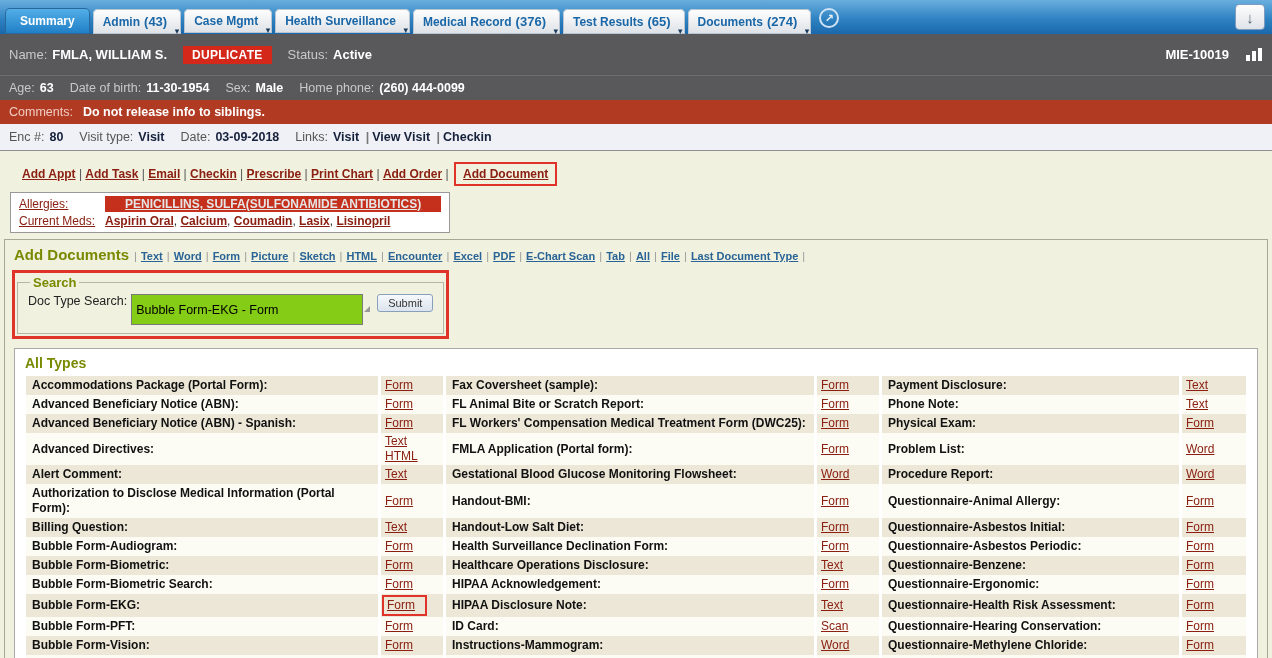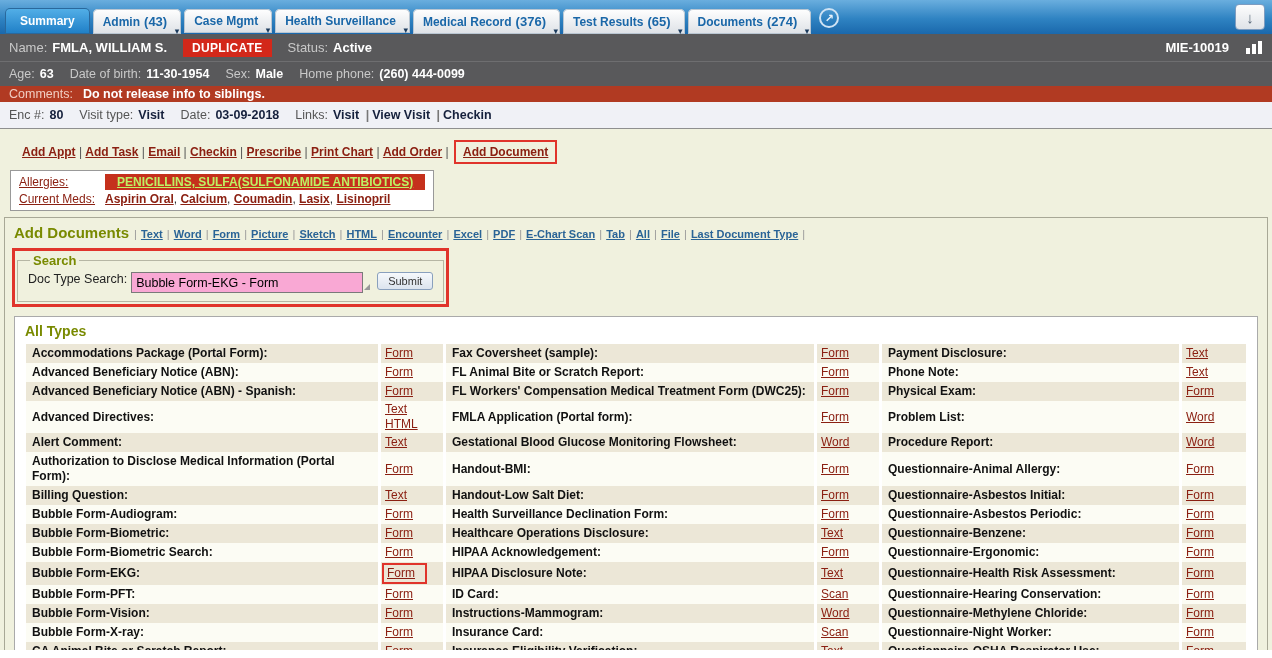--- a/index.html
+++ b/index.html
@@ -21,64 +21,64 @@
   .popout { width: 20px; height: 20px; border: 2px solid #cfe3f4; border-radius: 50%; color: #eaf3fb;
             font-size: 11px; display: flex; align-items: center; justify-content: center;
             margin: 0 0 6px 5px; font-weight: bold; flex: none; }
   .dl-btn { position: absolute; right: 7px; top: 4px; width: 30px; height: 26px;
             background: linear-gradient(#fdfdfd, #dfe3e8); border: 1px solid #7d9cc0; border-radius: 4px;
             display: flex; align-items: center; justify-content: center; color: #5a6a7a;
             font-size: 15px; font-weight: bold; }
 
   
   .bar { display: flex; align-items: center; padding: 0 9px; white-space: nowrap; }
-  .bar-name { height: 28px; background: #59595b; font-size: 13px; border-bottom: 1px solid #6e6e70; }
+  .bar-name { height: 42px; background: #59595b; font-size: 13px; border-bottom: 1px solid #6e6e70; }
   .bar-demo { height: 24px; background: #59595b; font-size: 12.5px; }
   .bar .lbl { color: #c9c9c9; margin-right: 5px; }
   .bar .val { color: #fff; font-weight: bold; margin-right: 16px; }
   .badge-duplicate { background: #d3281a; color: #fff; font-weight: bold; font-size: 12px;
                      padding: 2px 9px; margin-right: 16px; letter-spacing: .3px; }
   .spacer { flex: 1; }
   .mrn { margin-right: 8px; }
   .chart-icon { flex: none; }
-  .bar-comments { height: 16px; background: #b13a22; font-size: 12.5px; }
+  .bar-comments { height: 24px; background: #b13a22; font-size: 12.5px; }
   .bar-comments .lbl { color: #f0cdc2; }
   .bar-comments .val { color: #fff; font-weight: bold; }
   .bar-enc { height: 27px; background: #f0f1f6; font-size: 12.5px; border-bottom: 1px solid #8f8f8f; }
   .bar-enc .lbl { color: #555; margin-right: 5px; font-weight: normal; }
   .bar-enc .val { color: #15203c; font-weight: bold; margin-right: 16px; }
   .enc-link { color: #15203c; font-weight: bold; text-decoration: none; }
   .enc-pipe { color: #777; margin: 0 3px; font-weight: bold; }
 
   
   .content { background: #f0f1de; height: 521px; overflow: hidden; padding-top: 5px; }
   .action-row { margin: 6px 22px 4px; font-size: 12px; font-weight: bold; color: #555; }
   .mlink { color: #8b2012; text-decoration: underline; }
   .pipe { color: #555; font-weight: normal; }
   .annot-inline { display: inline-block; border: 2px solid #e0342b; padding: 3px 7px; margin-left: 2px; }
 
   .allergy-box { display: inline-grid; grid-template-columns: auto 1fr; gap: 3px 10px;
                  background: #fff; border: 1px solid #999; margin: 2px 0 6px 10px;
                  padding: 4px 8px; font-size: 12px; align-items: center; color: #333; }
-  .allergy-value { background: #c5301c; color: #bef264; font-weight: bold; text-decoration: underline; padding: 1px 12px; }
+  .allergy-value { background: #c5301c; color: #e5e5e5; font-weight: bold; text-decoration: underline; padding: 1px 20px; }
   .med { font-weight: bold; }
 
   .main-box { margin: 0 4px; border: 1px solid #a8a896; border-bottom: none; padding: 5px 7px 0; height: 440px; }
   .adddocs-head { display: flex; align-items: baseline; margin: 1px 2px 5px; }
   .adddocs-title { color: #798a00; font-weight: bold; font-size: 15px; margin-right: 4px; }
   .flink { color: #2a6496; font-weight: bold; font-size: 11px; text-decoration: underline; }
   .fpipe { color: #999; font-size: 11px; margin: 0 1px; }
 
   .annot-block { display: inline-block; border: 3px solid #e0342b; margin: 1px 0 2px; background: transparent; }
   fieldset.search-fs { border: 1px solid #b6b6a4; margin: 2px; padding: 2px 10px 8px; min-width: 404px; }
   .search-legend { color: #798a00; font-weight: bold; font-size: 13px; padding: 0 3px; margin-left: 2px; }
   .search-row { font-size: 12.5px; color: #222; display: flex; align-items: flex-start; margin-top: 2px; }
   .search-row label { margin-right: 4px; }
-  .doc-search-input { width: 232px; height: 21px; border: 1px solid #7a7a7a; font-size: 12.5px;
-                      padding: 1px 4px; font-family: inherit; background: #f9a8d4; }
+  .doc-search-input { width: 232px; height: 31px; border: 1px solid #7a7a7a; font-size: 12.5px;
+                      padding: 1px 4px; font-family: inherit; background: #84cc16; }
   .resize-handle { width: 0; height: 0; border-left: 6px solid transparent; border-bottom: 6px solid #999;
                    margin: 12px 7px 0 1px; flex: none; }
   .submit-btn { font-size: 11px; padding: 2px 10px; background: linear-gradient(#f6f9fc, #dce4ee);
                 border: 1px solid #89a0bd; border-radius: 3px; color: #333; font-family: inherit; }
 
   .alltypes-box { background: #fff; border: 1px solid #aaa; margin: 7px 2px 0; padding: 2px 8px 10px; }
   .alltypes-title { color: #798a00; font-weight: bold; font-size: 14px; padding: 4px 2px 5px; }
   table.doc-table { width: 100%; border-collapse: separate; border-spacing: 3px 0; font-size: 12px; table-layout: fixed; }
   td.dt-label { font-weight: bold; color: #111; padding: 2px 6px; line-height: 1.25; overflow-wrap: break-word; }
   td.dt-links { padding: 1px 4px; line-height: 1.25; vertical-align: middle; }

